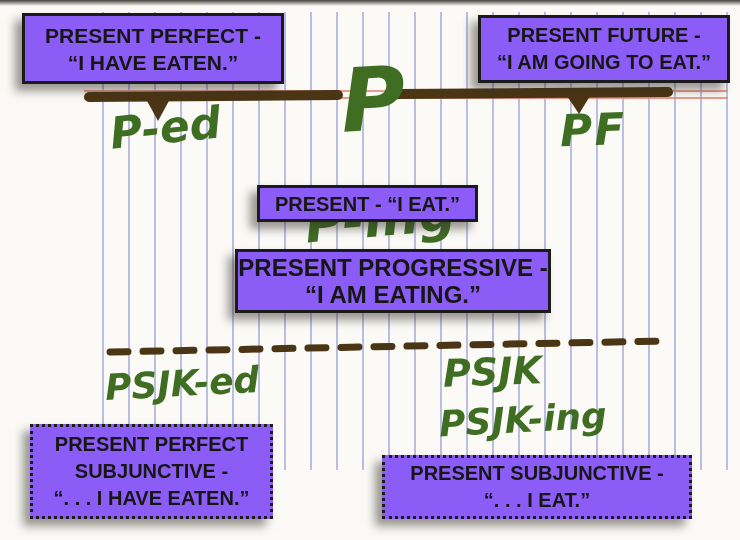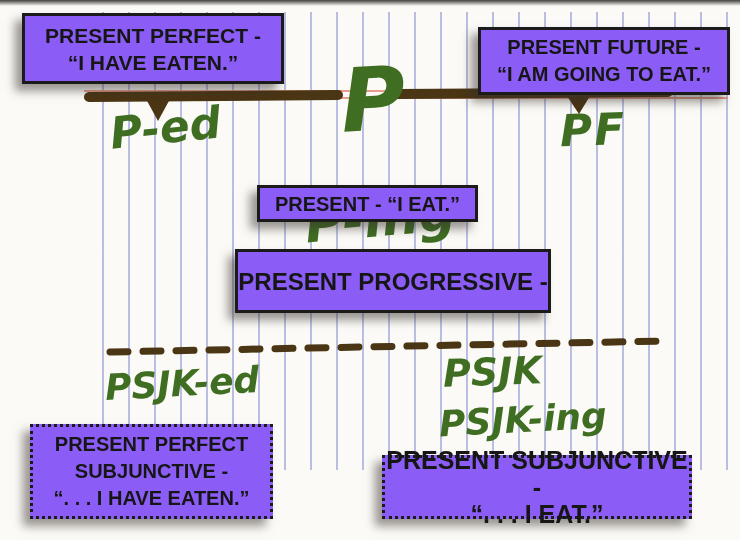--- a/index.html
+++ b/index.html
@@ -42,25 +42,25 @@
   .box{
     position:absolute;background:#8b5cf6;z-index:10;
     display:flex;flex-direction:column;justify-content:center;align-items:center;
     text-align:center;font-weight:bold;color:#161616;
     box-shadow:-7px 7px 9px rgba(55,48,42,.5);
   }
   .box-solid{border:3px solid #1b1b1b;}
   .box-dotted{border:3px dotted #1b1b1b;}
   .bl{width:100%;}
   .box-pp  {left:22px; top:13px; width:256px;height:65px;font-size:21px;line-height:27px;}
-  .box-pf  {left:478px;top:15px; width:246px;height:62px;font-size:20px;line-height:27px;margin-top:12px;}
+  .box-pf  {left:478px;top:15px; width:246px;height:62px;font-size:20px;line-height:27px;}
   .box-p   {left:257px;top:137px;width:215px;height:31px;font-size:20px;line-height:26px;margin-top:48px;}
   .box-prog{left:235px;top:249px;width:310px;height:58px;font-size:24px;line-height:27px;}
   .box-ppsj{left:30px; top:424px;width:237px;height:89px;font-size:20px;line-height:27px;}
-  .box-psj {left:382px;top:455px;width:304px;height:58px;font-size:25px;line-height:27px;}
+  .box-psj {left:382px;top:455px;width:304px;height:58px;font-size:20px;line-height:27px;}
 </style>
 </head>
 <body>
 
 <div class="stage">
 
   <div class="rules"></div>
   <div class="margin-line margin-line-1"></div>
   <div class="margin-line margin-line-2"></div>
 
@@ -89,20 +89,21 @@
     <div class="bl">PRESENT FUTURE -</div>
     <div class="bl">“I AM GOING TO EAT.”</div>
   </div>
 
   <div class="box box-solid box-p">
     <div class="bl">PRESENT - “I EAT.”</div>
   </div>
 
   <div class="box box-solid box-prog">
     <div class="bl">PRESENT PROGRESSIVE -</div>
+    <div class="bl">“I AM EATING.”</div>
   </div>
 
   <div class="box box-dotted box-ppsj">
     <div class="bl">PRESENT PERFECT</div>
     <div class="bl">SUBJUNCTIVE -</div>
     <div class="bl">“. . . I HAVE EATEN.”</div>
   </div>
 
   <div class="box box-dotted box-psj">
     <div class="bl">PRESENT SUBJUNCTIVE -</div>

